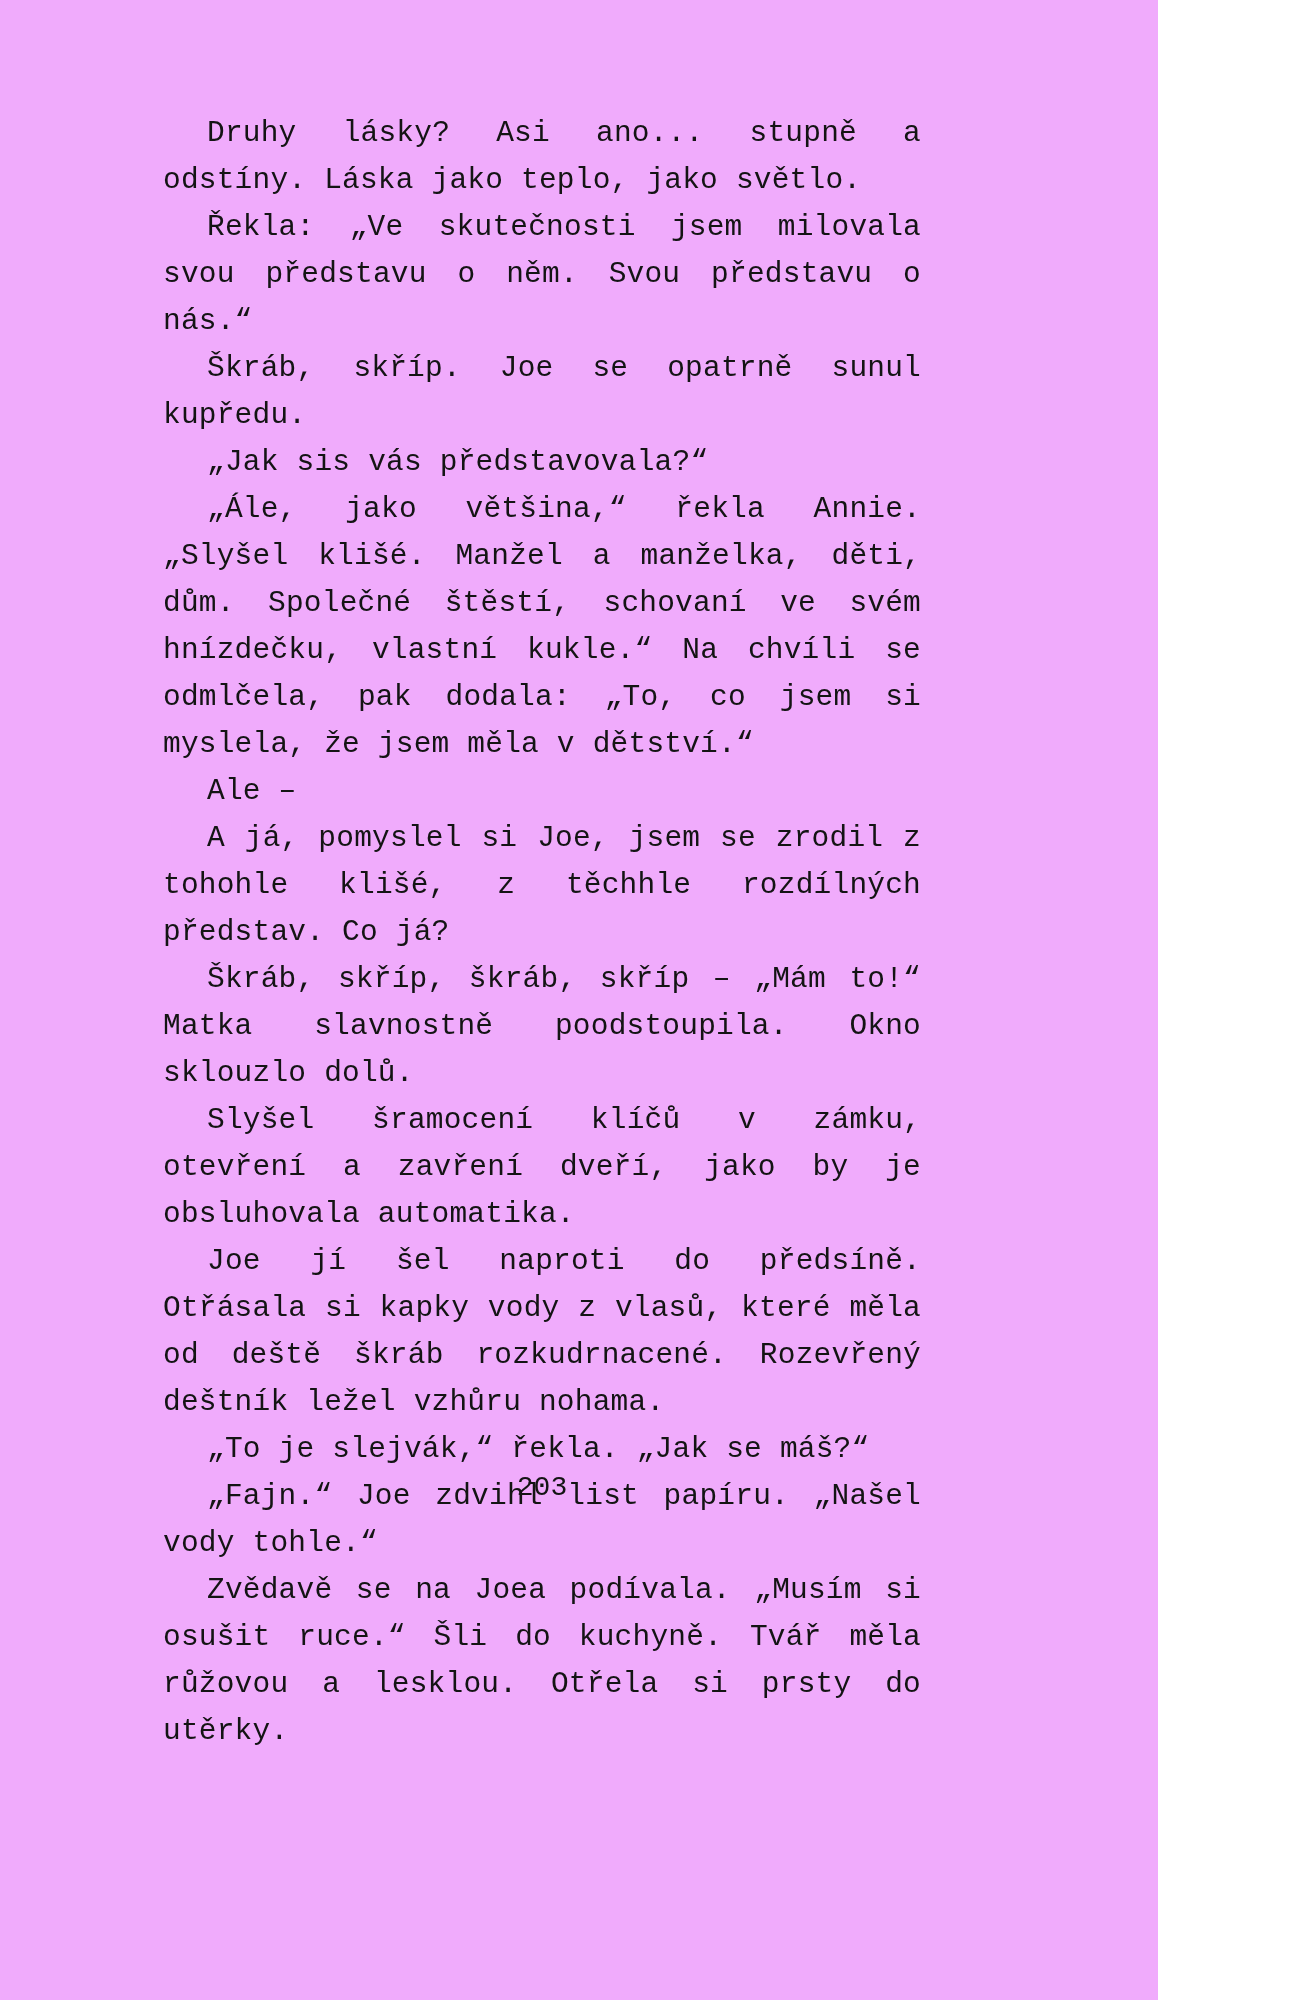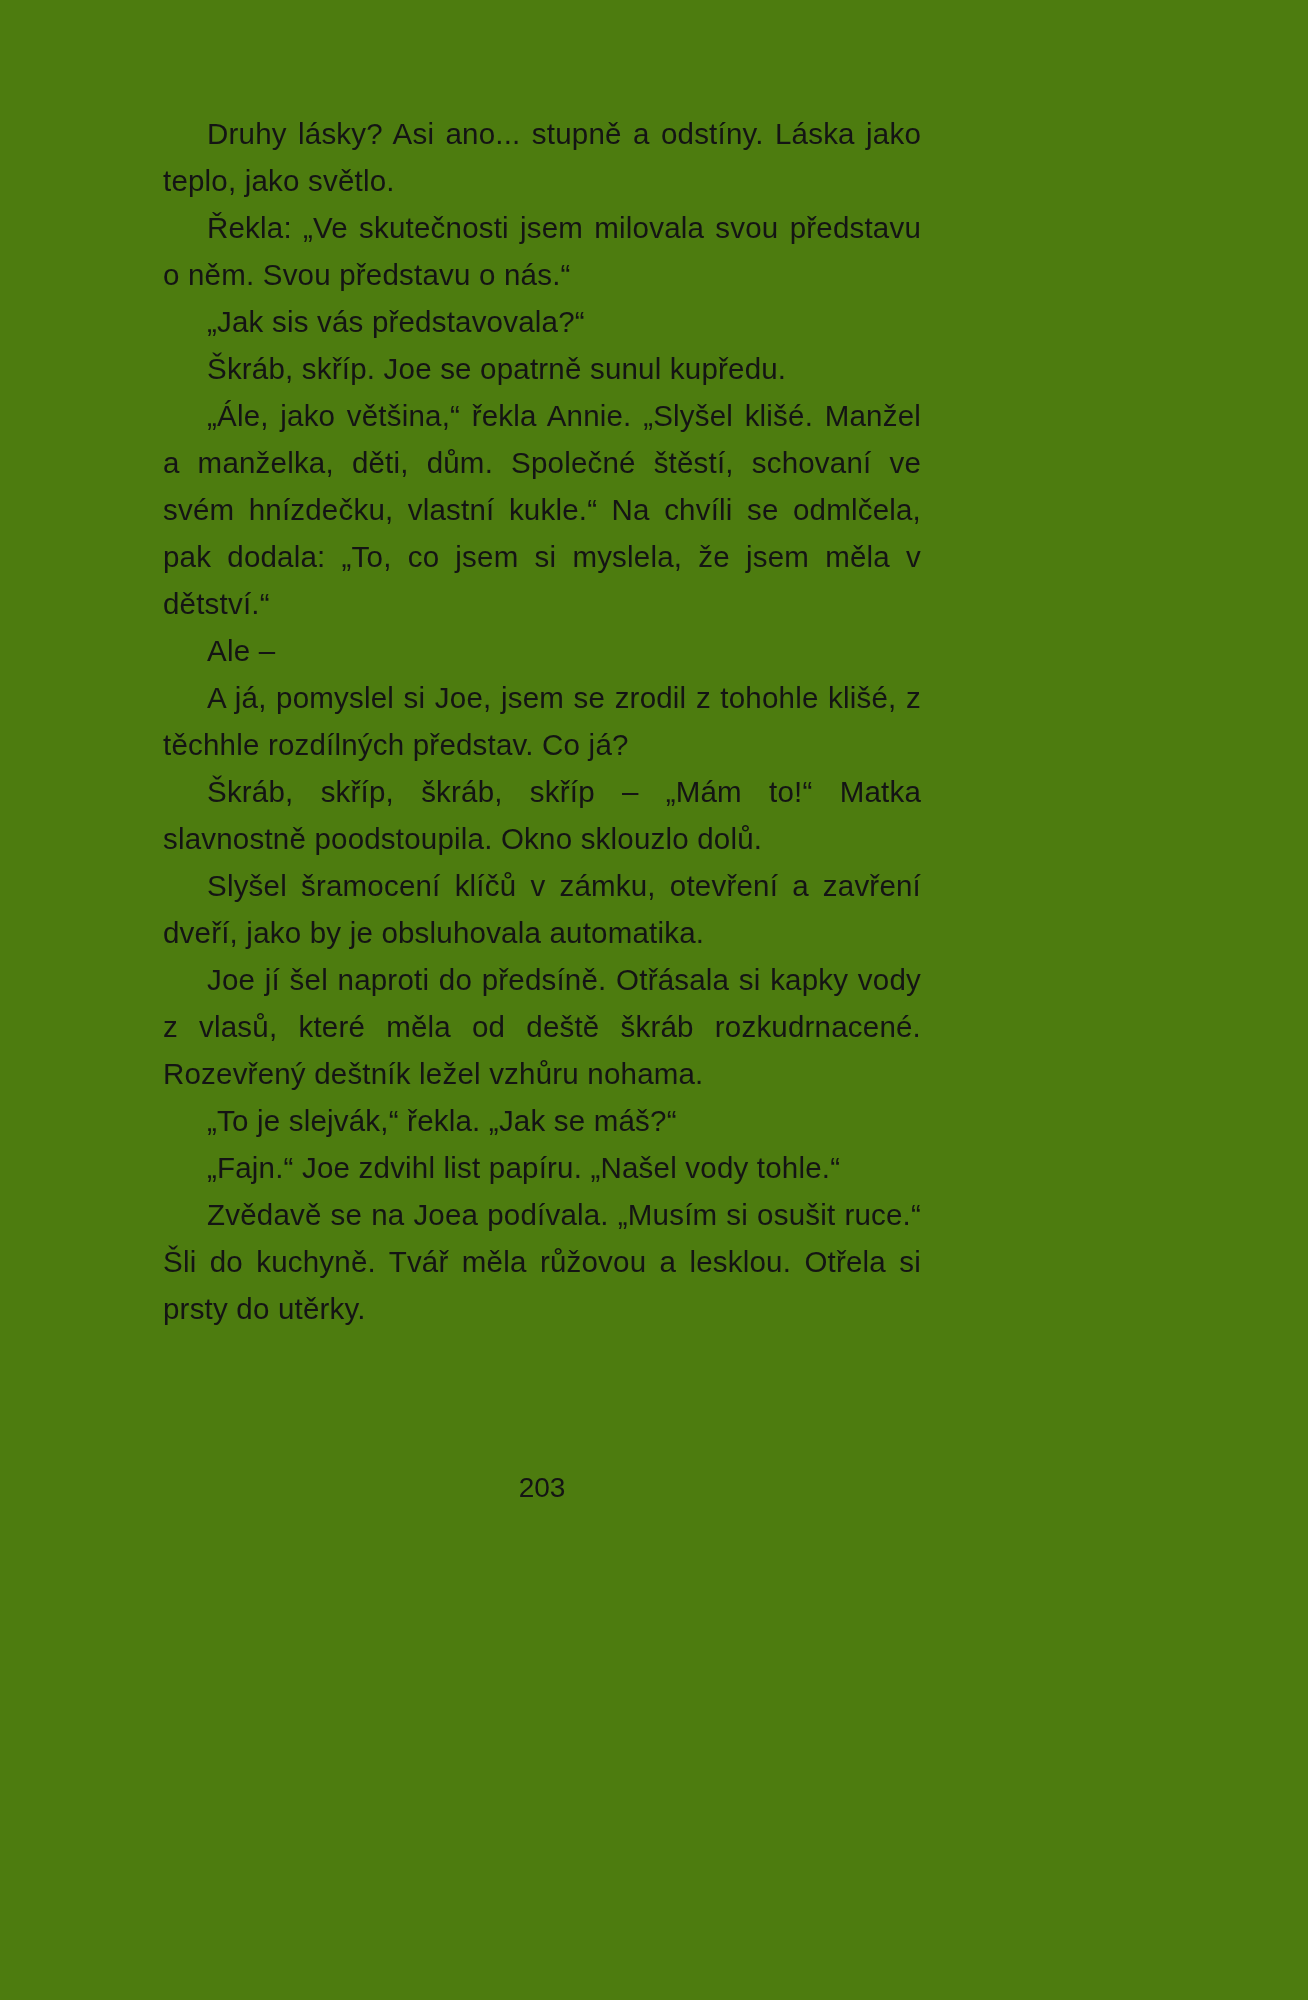--- a/index.html
+++ b/index.html
@@ -2,24 +2,24 @@
 <html><head>
 <meta charset="utf-8">
 <style>
   html, body {
     margin: 0;
     padding: 0;
     background: #ffffff;
   }
   .book-page {
     position: relative;
-    width: 1308px;
+    width: 1158px;
     height: 2000px;
-    background: #4d7c0f;
-    font-family: Liberation Sans, sans-serif;
+    background: #f0abfc;
+    font-family: Liberation Mono, monospace;
     color: #141414;
     overflow: hidden;
   }
   .text-block {
     position: absolute;
     left: 163px;
     top: 110px;
     width: 758px;
   }
   .text-block p {
@@ -41,22 +41,22 @@
     color: #141414;
   }
 </style>
 </head>
 <body>
 
 <div class="book-page">
   <div class="text-block">
     <p>Druhy lásky? Asi ano... stupně a odstíny. Láska jako teplo, jako světlo.</p>
     <p>Řekla: „Ve skutečnosti jsem milovala svou představu o něm. Svou představu o nás.“</p>
+    <p>Škráb, skříp. Joe se opatrně sunul kupředu.</p>
     <p>„Jak sis vás představovala?“</p>
-    <p>Škráb, skříp. Joe se opatrně sunul kupředu.</p>
     <p>„Ále, jako většina,“ řekla Annie. „Slyšel klišé. Manžel a manželka, děti, dům. Společné štěstí, schovaní ve svém hnízdečku, vlastní kukle.“ Na chvíli se odmlčela, pak dodala: „To, co jsem si myslela, že jsem měla v dětství.“</p>
     <p>Ale –</p>
     <p>A já, pomyslel si Joe, jsem se zrodil z tohohle klišé, z těchhle rozdílných představ. Co já?</p>
     <p>Škráb, skříp, škráb, skříp – „Mám to!“ Matka slavnostně poodstoupila. Okno sklouzlo dolů.</p>
     <p>Slyšel šramocení klíčů v zámku, otevření a zavření dveří, jako by je obsluhovala automatika.</p>
     <p>Joe jí šel naproti do předsíně. Otřásala si kapky vody z vlasů, které měla od deště škráb rozkudrnacené. Rozevřený deštník ležel vzhůru nohama.</p>
     <p>„To je slejvák,“ řekla. „Jak se máš?“</p>
     <p>„Fajn.“ Joe zdvihl list papíru. „Našel vody tohle.“</p>
     <p>Zvědavě se na Joea podívala. „Musím si osušit ruce.“ Šli do kuchyně. Tvář měla růžovou a lesklou. Otřela si prsty do utěrky.</p>
   </div>

